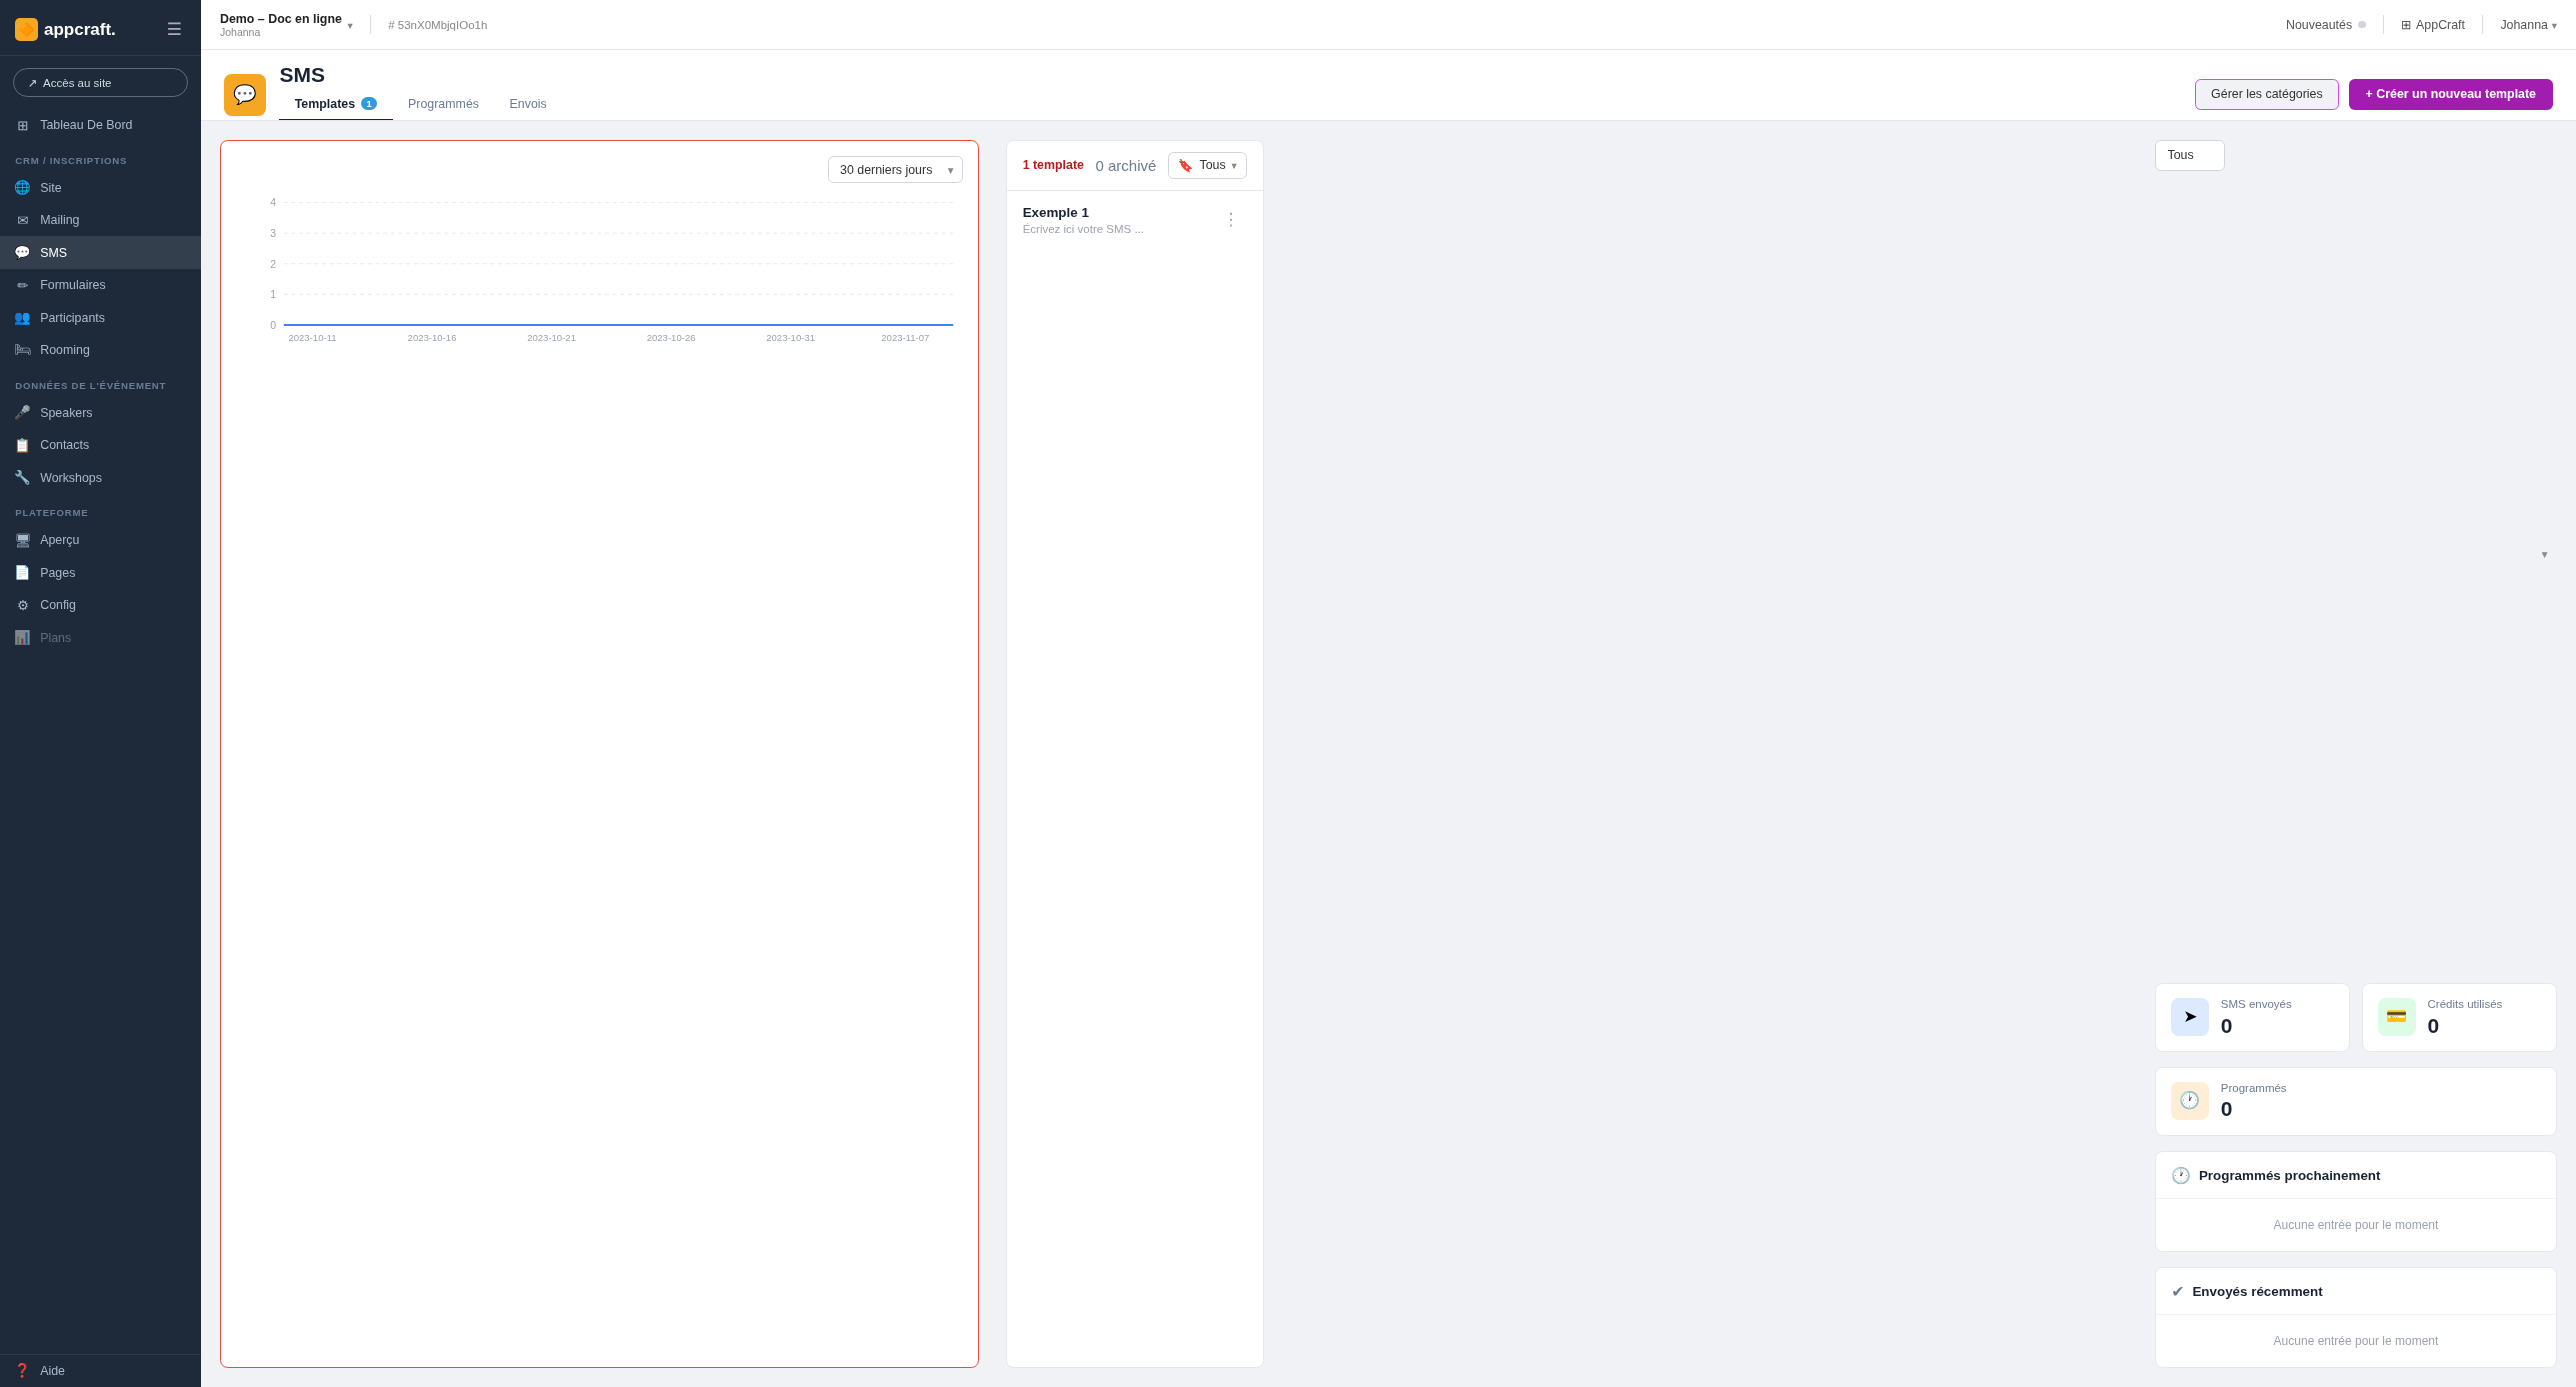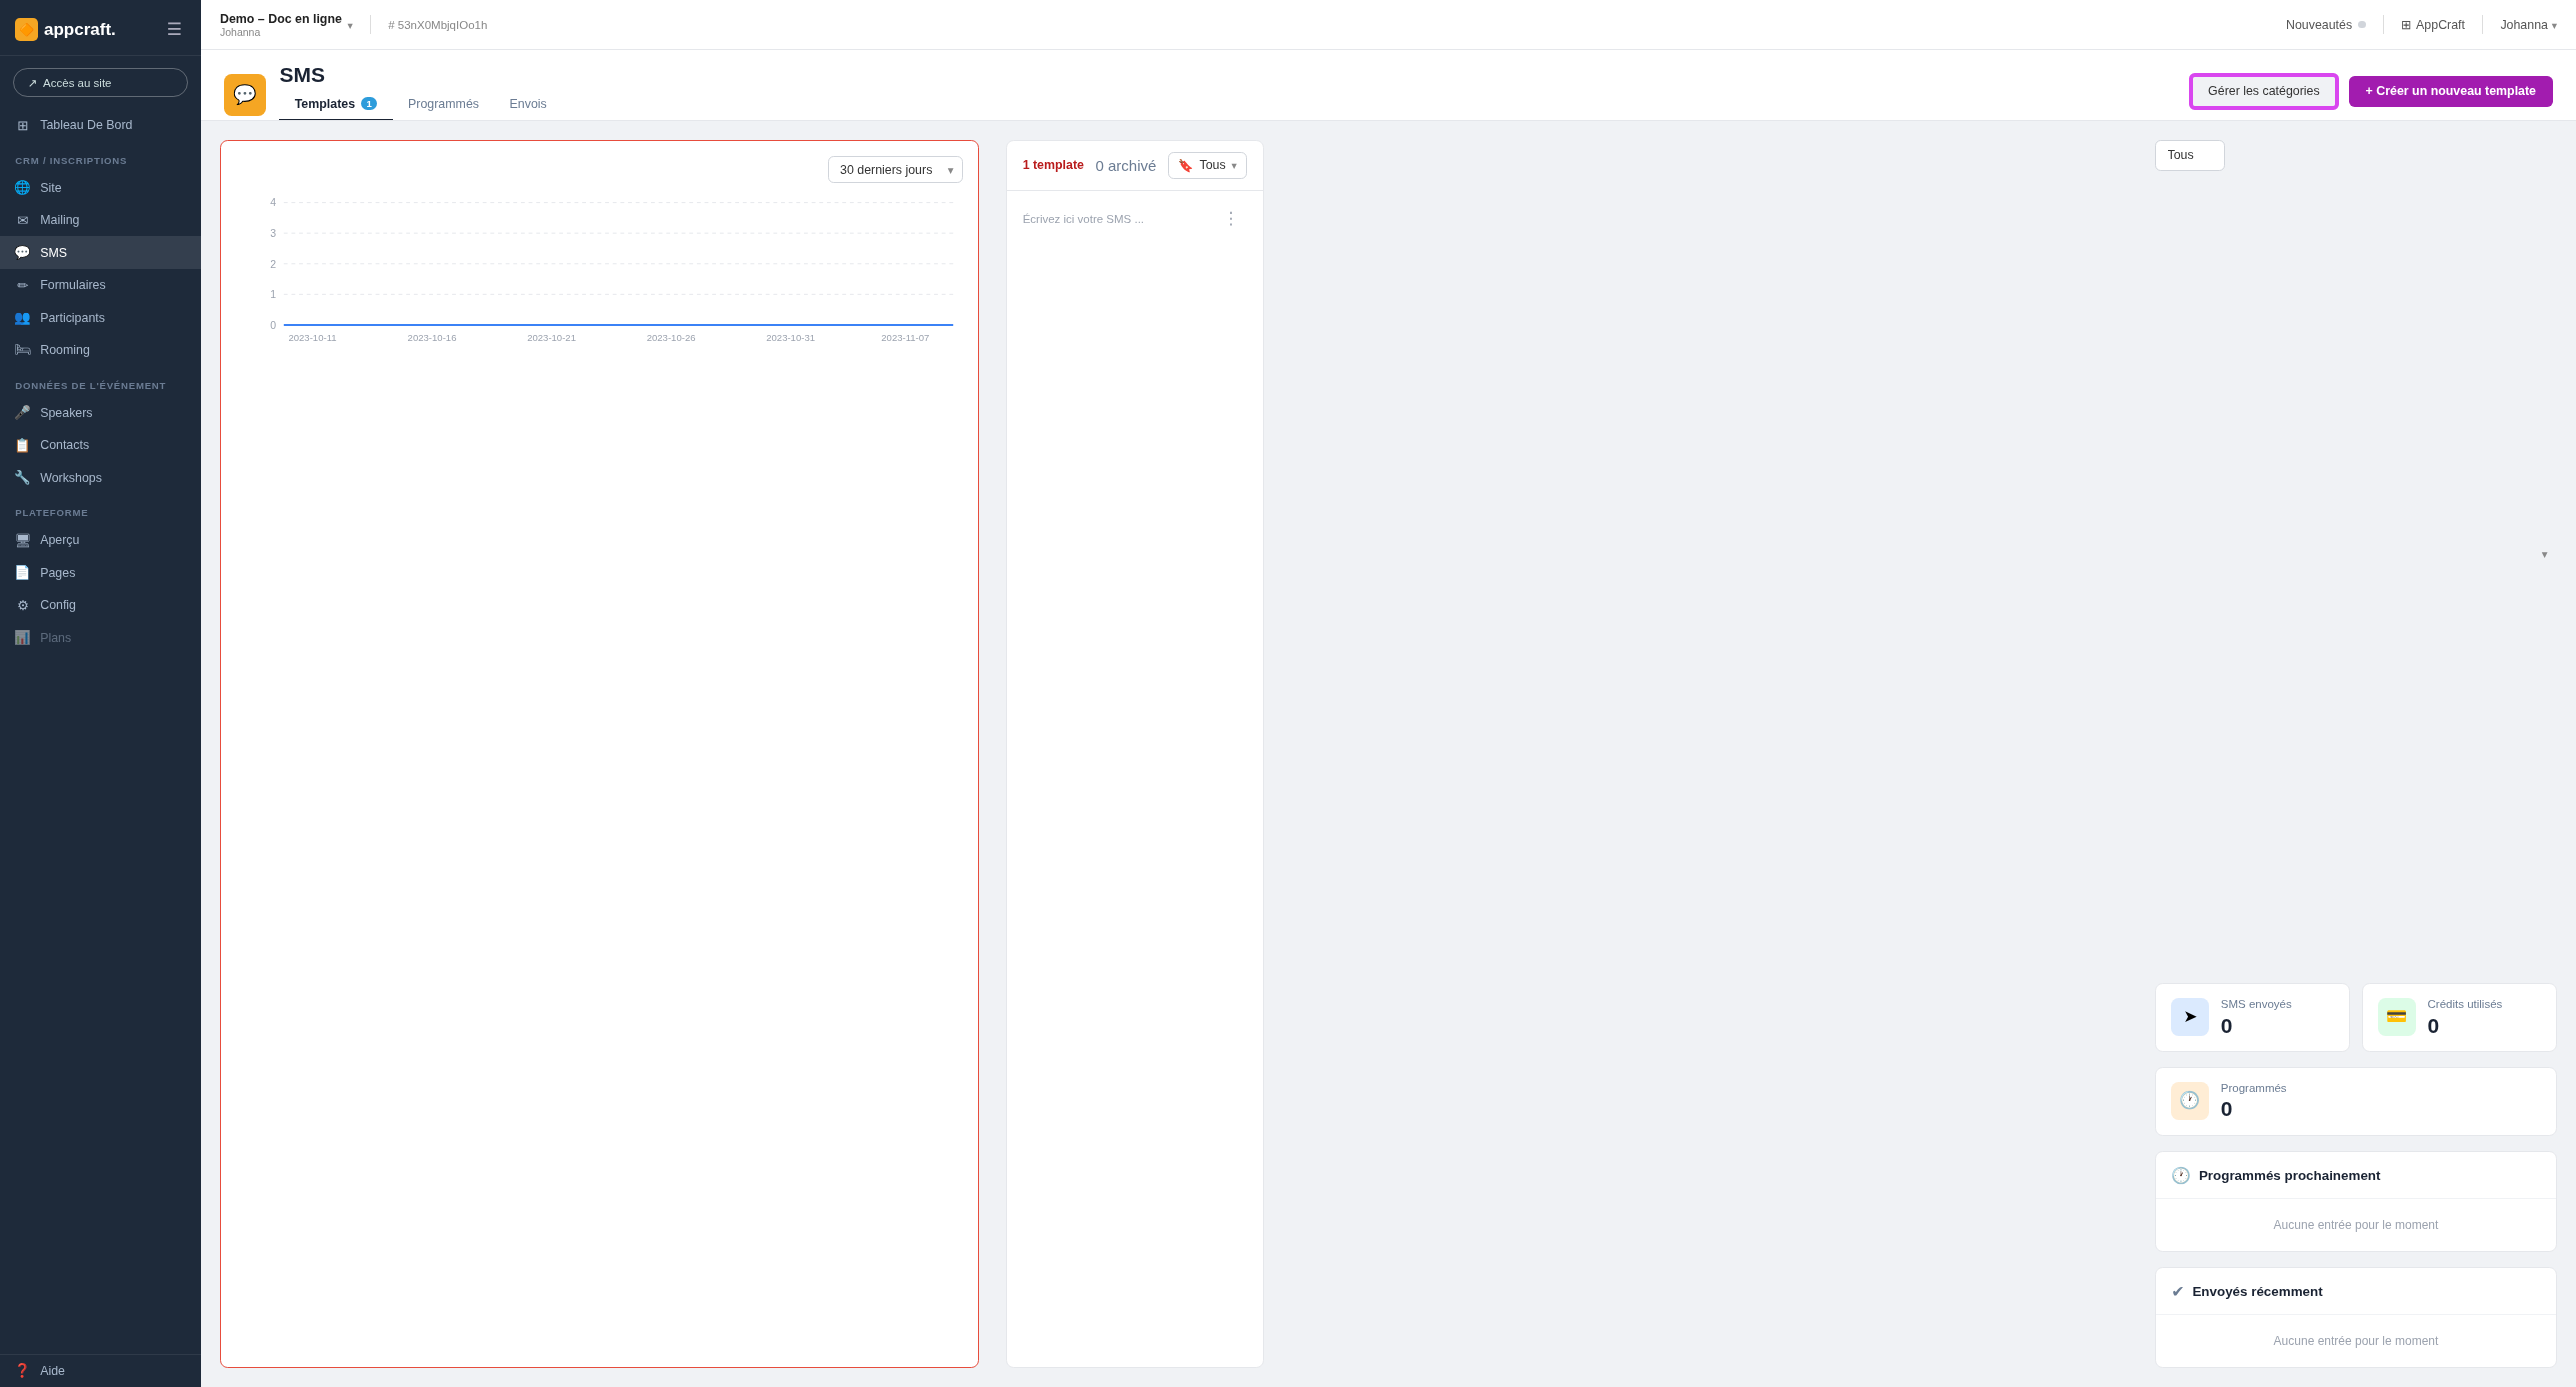--- a/index.html
+++ b/index.html
@@ -212,21 +212,21 @@
     }
     .page-header-actions {
       margin-left: auto;
       display: flex;
       align-items: center;
       gap: 9.6px;
       padding-bottom: 9.6px;
     }
     .btn-manage-cat {
       background: #f0f2f5;
-      border: 4px solid #d946ef;
+      border: 1px solid #d946ef;
       border-radius: 5.7px;
       padding: 7.7px 15.3px;
       font-size: 12.4px;
       cursor: pointer;
       color: #333;
       font-weight: 500;
     }
     .btn-create-template {
       background: #a21caf;
       color: #fff;
@@ -636,20 +636,21 @@
           <span class="template-count">1 template</span>
           <span class="template-archived">0 archivé</span>
           <div class="template-filter">
             <span>🔖</span>
             <span>Tous</span>
             <span class="chevron">▾</span>
           </div>
         </div>
         <div class="template-row">
           <div class="template-info">
+            <div class="template-name">Exemple 1</div>
             <div class="template-preview">Écrivez ici votre SMS ...</div>
           </div>
           <button class="template-more-btn">⋮</button>
         </div>
       </div>
 
     </div>
 
     <div class="right-col">
 

